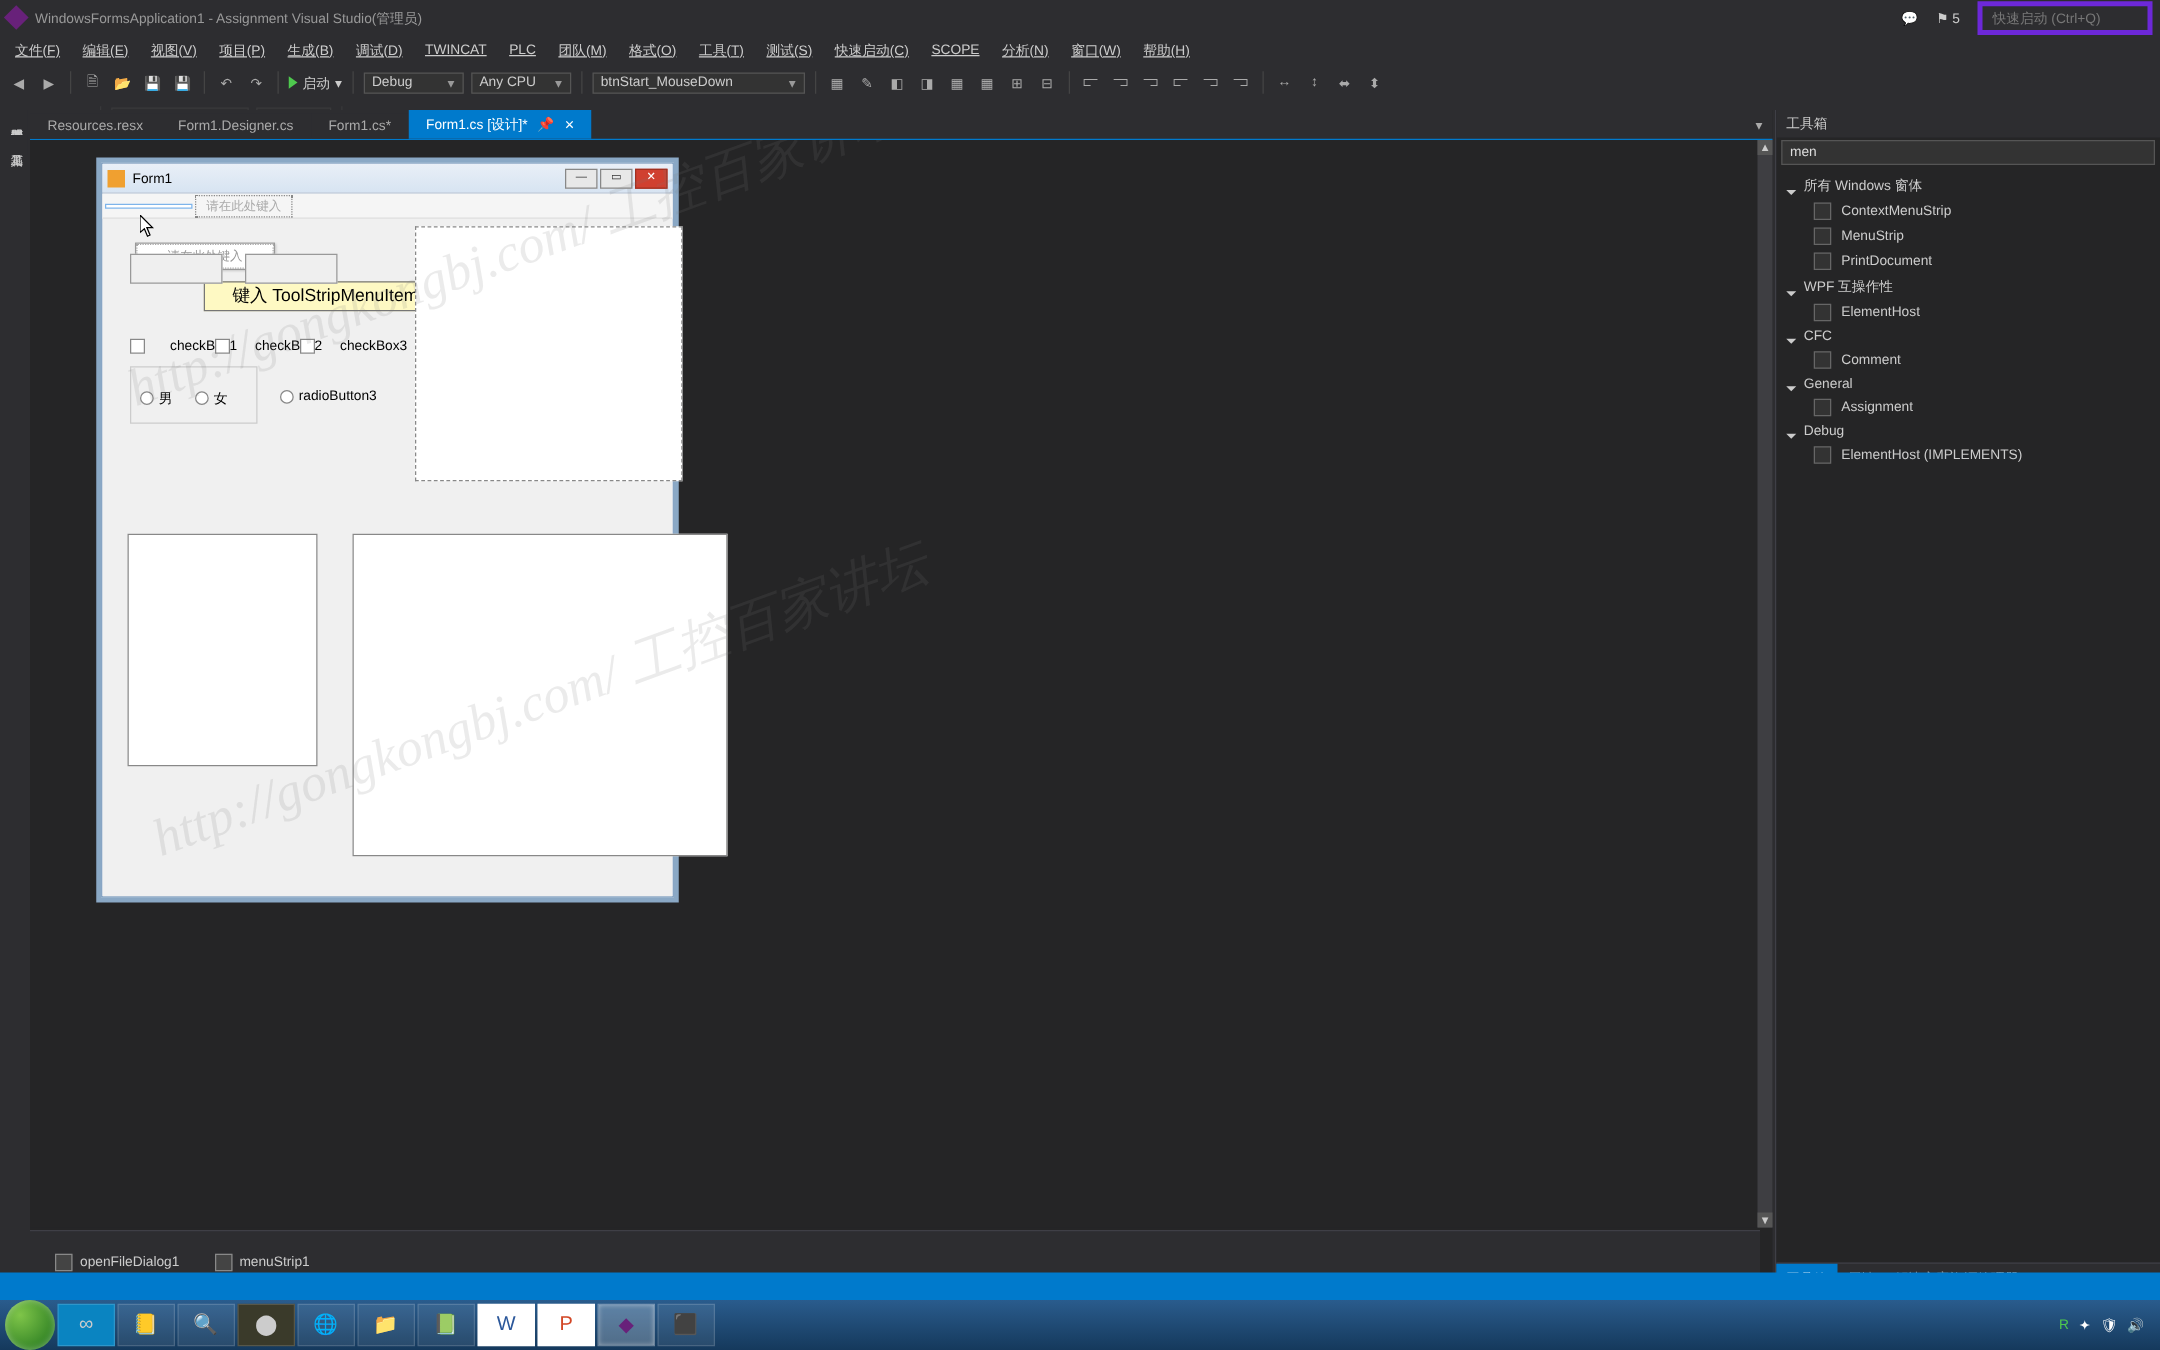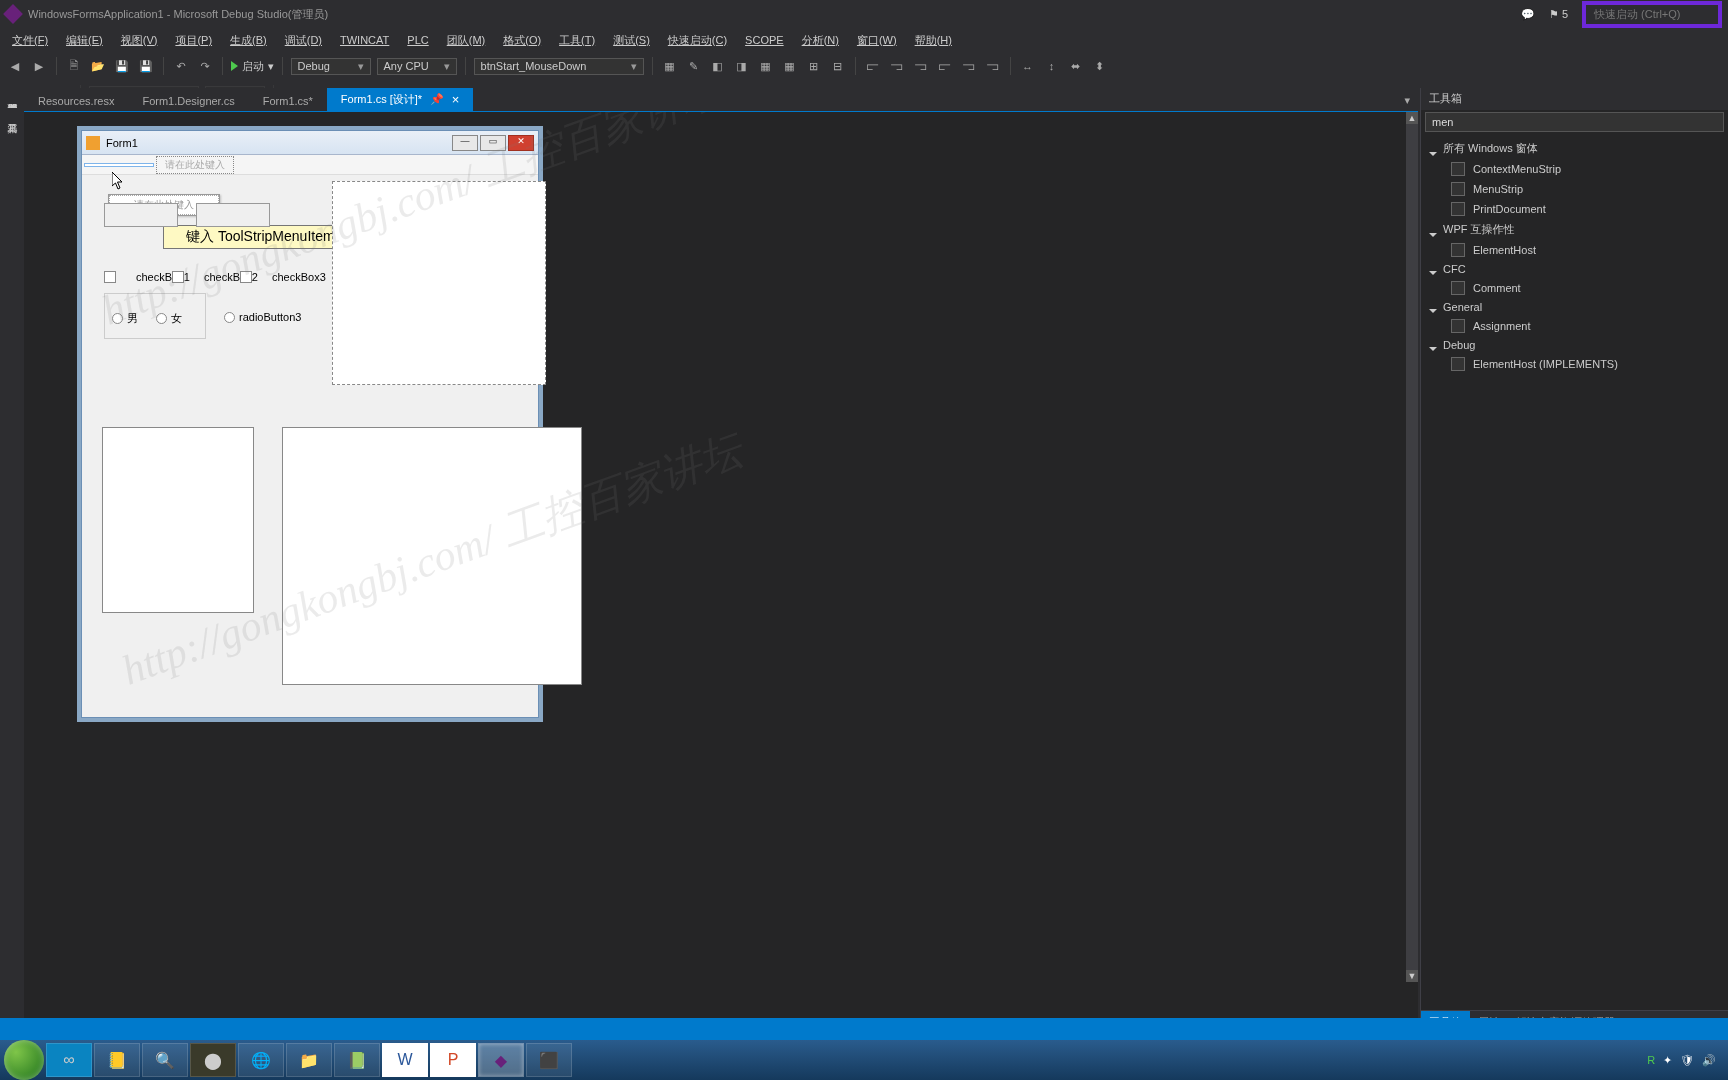--- a/index.html
+++ b/index.html
@@ -98,21 +98,21 @@
 .watermark{ position:absolute; color:rgba(120,120,120,0.15); font-size:42px; transform:rotate(-20deg); pointer-events:none; font-style:italic; font-family:serif;}
 
 .cursor { position:absolute; left:112px; top:172px; width:12px; height:18px; z-index:50; pointer-events:none; }
 .cursor svg { display:block; }
 </style>
 </head>
 <body>
 
 <div class="title-bar">
   <span class="vs-icon"></span>
-  <span class="title">WindowsFormsApplication1 - Microsoft Debug Studio(管理员)</span>
+  <span class="title">WindowsFormsApplication1 - Assignment Visual Studio(管理员)</span>
   <div class="right">
     <span>💬</span>
     <span class="flag">⚑ <span>5</span></span>
     <span class="quick-launch">快速启动 (Ctrl+Q)</span>
   </div>
 </div>
 
 <div class="menu-bar">
   <span class="item">文件(F)</span>
   <span class="item">编辑(E)</span>
@@ -293,20 +293,30 @@
 
     <div class="watermark" style="left:60px; top:60px;">http://gongkongbj.com/  工控百家讲坛</div>
     <div class="watermark" style="left:80px; top:420px;">http://gongkongbj.com/  工控百家讲坛</div>
   </div>
 
   <div class="scroll-v">
     <div class="scroll-arrow">▲</div>
     <div class="scroll-arrow scroll-bottom-arrow">▼</div>
   </div>
 
+  <div class="tray">
+    <div class="comp">
+        <span class="cicon"></span>
+        <span>openFileDialog1</span>
+      </div>
+    <div class="comp">
+        <span class="cicon"></span>
+        <span>menuStrip1</span>
+      </div>
+  </div>
 </div>
 
 <div class="right-panel">
   <div class="rp-title">工具箱</div>
   <div class="rp-search">men</div>
   <div class="rp-tree">
     <div class="tgroup">
         <span class="tri"></span>
         <span>所有 Windows 窗体</span>
       </div>

